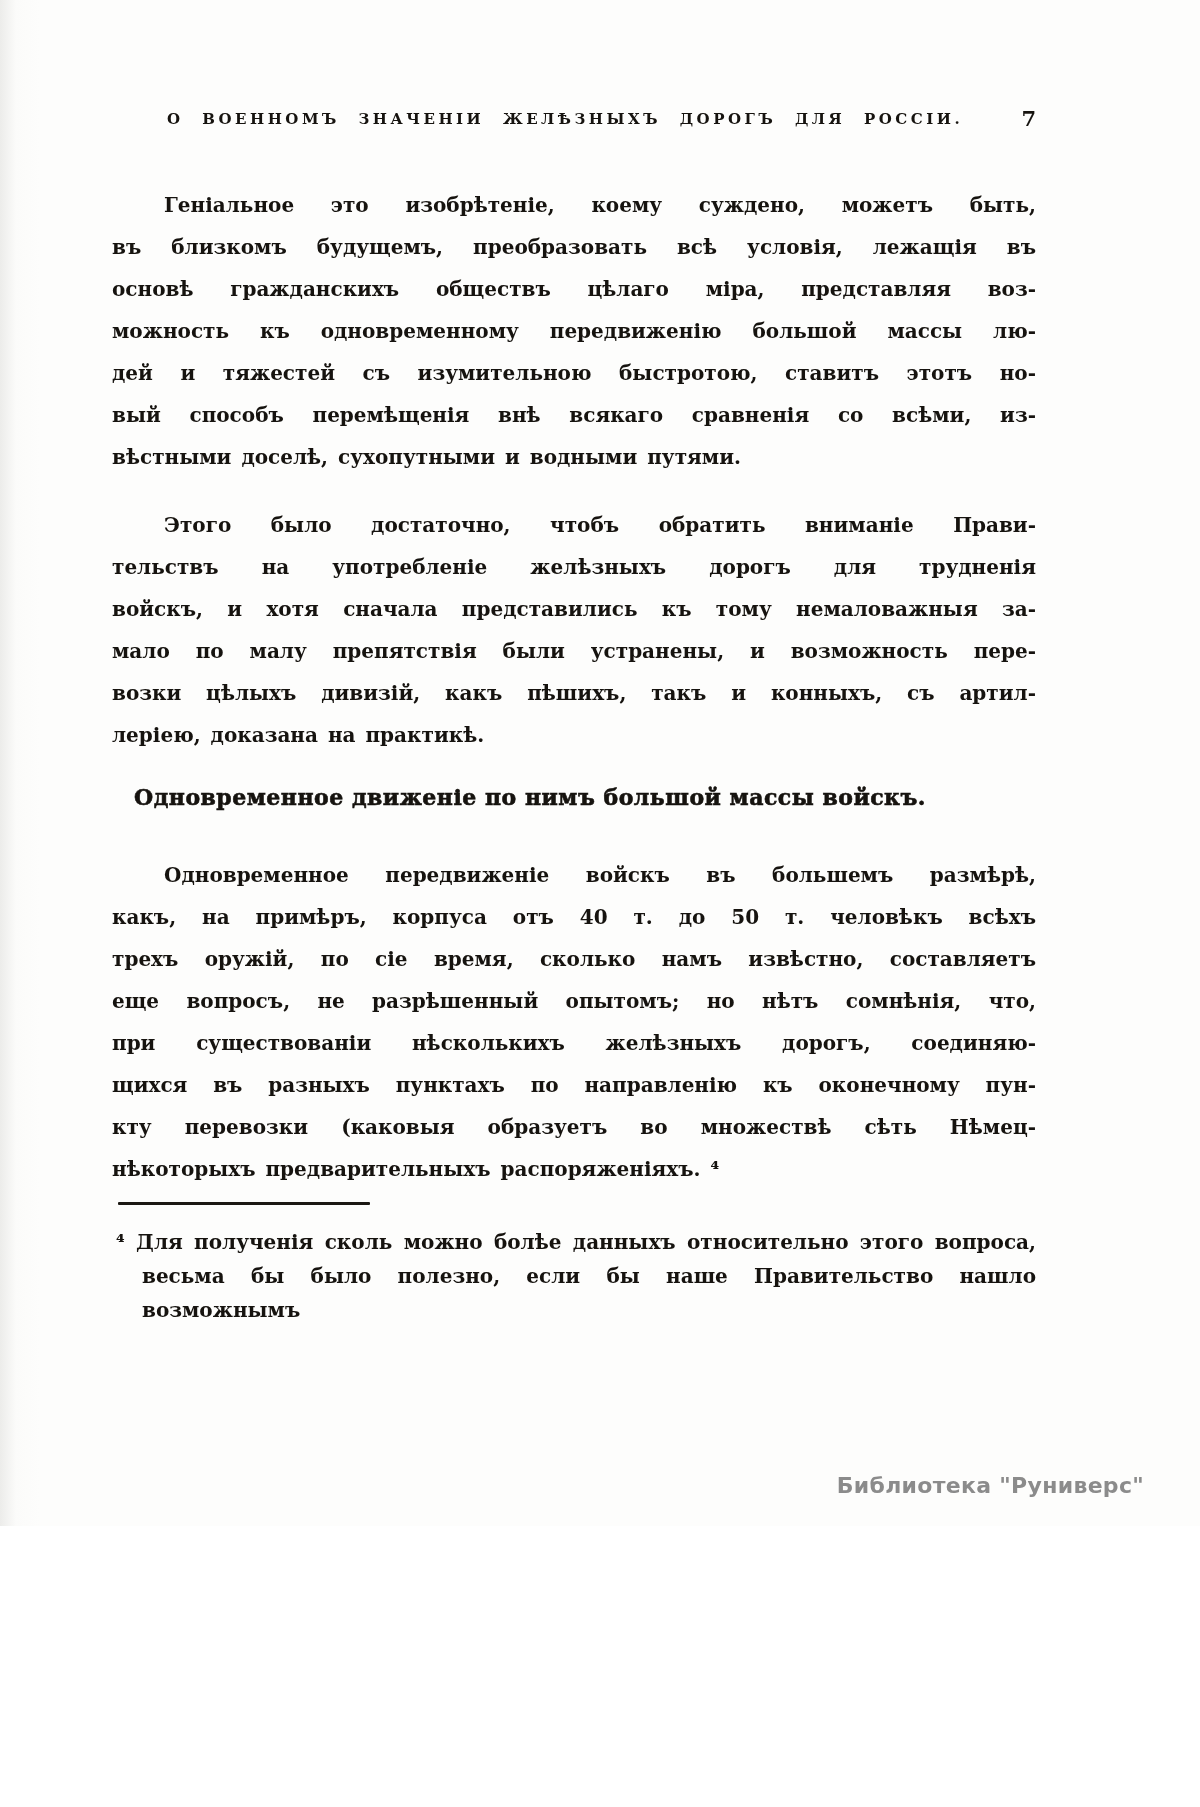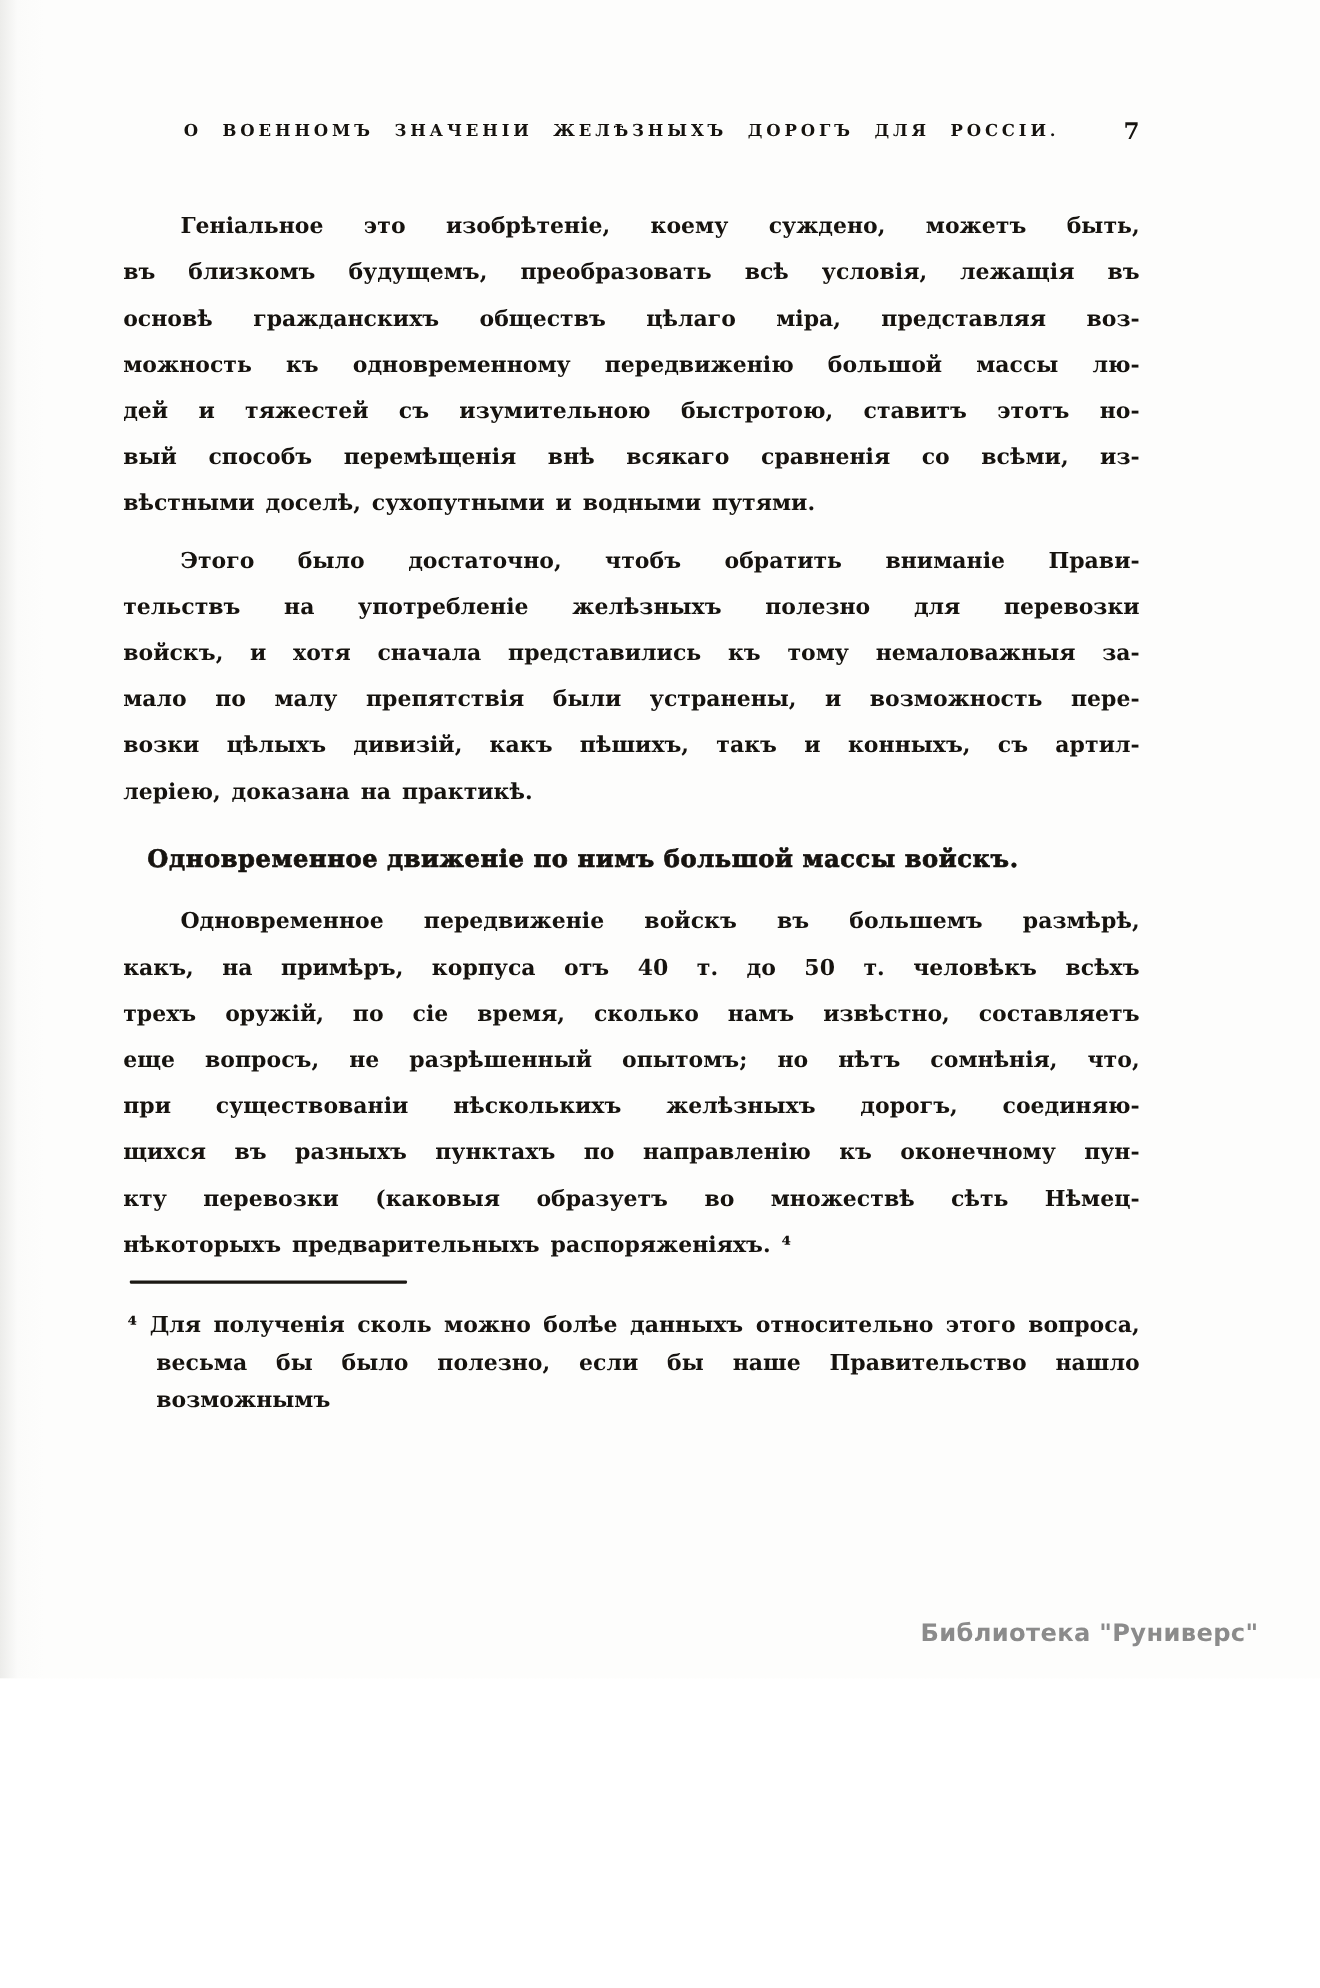--- a/index.html
+++ b/index.html
@@ -54,22 +54,22 @@
   div[data-bind-lines] > .line:last-child {
     text-align-last: left;
   }
   .bodypara {
     font-size: 20px;
     line-height: 42px;
     word-spacing: 3px;
   }
   .bodypara > .line:first-child { text-indent: 52px; }
   .p1 { margin-top: 44px; }
-  .p2 { margin-top: 10px; }
-  .p3 { margin-top: 20px; }
+  .p2 { margin-top: 26px; }
+  .p3 { margin-top: 42px; }
   .sectionhead {
     margin-top: 26px;
     padding-right: 88px;
     text-align: center;
     font-size: 22px;
     line-height: 30px;
     letter-spacing: 0.5px;
     -webkit-text-stroke: 0.6px #16130f;
   }
   .fn-divider {
@@ -116,21 +116,21 @@
         <div class="line">въ близкомъ будущемъ, преобразовать всѣ условія, лежащія въ</div>
         <div class="line">основѣ гражданскихъ обществъ цѣлаго міра, представляя воз-</div>
         <div class="line">можность къ одновременному передвиженію большой массы лю-</div>
         <div class="line">дей и тяжестей съ изумительною быстротою, ставитъ этотъ но-</div>
         <div class="line">вый способъ перемѣщенія внѣ всякаго сравненія со всѣми, из-</div>
         <div class="line">вѣстными доселѣ, сухопутными и водными путями.</div>
       </div>
 
     <div class="bodypara p2" data-bind-lines="body.paragraphs.1.lines">
         <div class="line">Этого было достаточно, чтобъ обратить вниманіе Прави-</div>
-        <div class="line">тельствъ на употребленіе желѣзныхъ полезно для перевозки</div>
+        <div class="line">тельствъ на употребленіе желѣзныхъ дорогъ для трудненія</div>
         <div class="line">войскъ, и хотя сначала представились къ тому немаловажныя за-</div>
         <div class="line">мало по малу препятствія были устранены, и возможность пере-</div>
         <div class="line">возки цѣлыхъ дивизій, какъ пѣшихъ, такъ и конныхъ, съ артил-</div>
         <div class="line">леріею, доказана на практикѣ.</div>
       </div>
 
     <div class="sectionhead" data-bind="body.section_heading">Одновременное движеніе по нимъ большой массы войскъ.</div>
 
     <div class="bodypara p3" data-bind-lines="body.paragraphs.2.lines">
         <div class="line">Одновременное передвиженіе войскъ въ большемъ размѣрѣ,</div>

